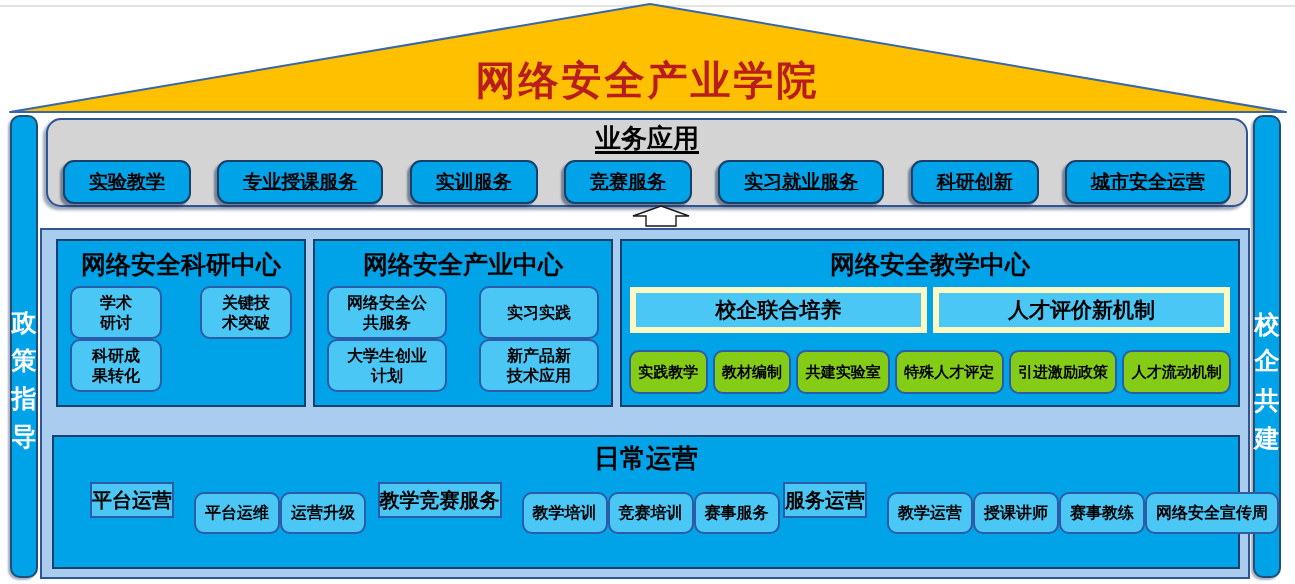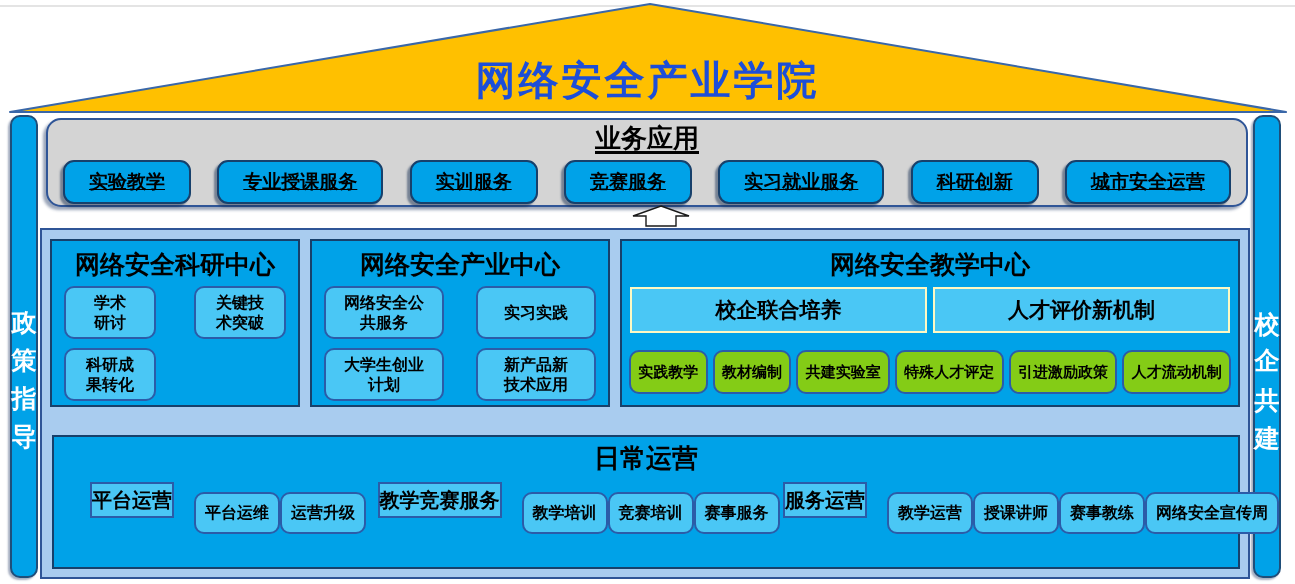--- a/index.html
+++ b/index.html
@@ -11,21 +11,21 @@
     font-family: "DejaVu Sans", "Liberation Sans", sans-serif;
     overflow: hidden;
     color:#000;
   }
   .topline { position:absolute; top:5px; left:0; width:100%; height:2px; background:#e4e4e4; }
 
   
   .roof-svg { position:absolute; left:0; top:0; width:1295px; height:120px; }
   .roof-title {
     position:absolute; top:53px; left:0; width:1295px;
-    text-align:center; font-size:40px; font-weight:bold; color:#1d4ed8;
+    text-align:center; font-size:40px; font-weight:bold; color:#b91c1c;
     letter-spacing:3px;
   }
 
   
   .pillar {
     position:absolute; top:115px; width:28px; height:463px;
     background:#00A2E8; border:2px solid #1F4E79; border-radius:10px;
     box-shadow:-2px 2px 2px rgba(32,56,100,.40);
     display:flex; align-items:center; justify-content:center;
     color:#ffffff; font-weight:bold; font-size:25px;
@@ -53,35 +53,35 @@
   }
 
   
   .arrow { position:absolute; left:632px; top:205px; }
 
   
   .panel {
     position:absolute; left:40px; top:228px; width:1210px; height:351px;
     background:#A9CCEF; border:2px solid #2F5597;
   }
-  .centers { display:flex; justify-content:space-between; padding:9px 8px 0 8px; height:185px; }
+  .centers { display:flex; justify-content:space-between; padding:9px 8px 0 14px; height:185px; }
   .center { background:#00A2E8; border:2px solid #17406B; height:168px; }
   .c1 { width:250px; } .c2 { width:300px; } .c3 { width:620px; }
   .center-title { text-align:center; font-size:25px; font-weight:bold; margin-top:7px; white-space:nowrap; }
-  .c-grid { display:flex; flex-wrap:wrap; justify-content:space-between; padding:5px 12px 0; row-gap:9px; }
+  .c-grid { display:flex; flex-wrap:wrap; justify-content:space-between; padding:5px 12px 0; }
   .sub {
     background:#4AC7F5; border:2px solid #2B5CA8; border-radius:10px;
     display:flex; align-items:center; justify-content:center; text-align:center;
     font-weight:bold; font-size:16px; line-height:1.2; white-space:pre-line; height:53px;
   }
   .c1 .sub { width:92px; }
   .c2 .sub { width:120px; }
   .hdr-row { display:flex; gap:6px; padding:6px 8px 0; }
   .wide-hdr {
-    flex:1; height:46px; background:#4AC7F5; border:2px solid #fef9c3;
+    flex:1; height:46px; background:#4AC7F5; border:6px solid #fef9c3;
     display:flex; align-items:center; justify-content:center;
     font-size:21px; font-weight:bold; white-space:nowrap;
   }
   .small-row { display:flex; gap:5px; padding:17px 7px 0; }
   .small {
     flex:1 1 auto; height:44px; background:#84cc16; border:2px solid #2B5CA8; border-radius:10px;
     display:flex; align-items:center; justify-content:center;
     font-size:15px; font-weight:bold; padding:0 6px; white-space:nowrap;
   }
 

